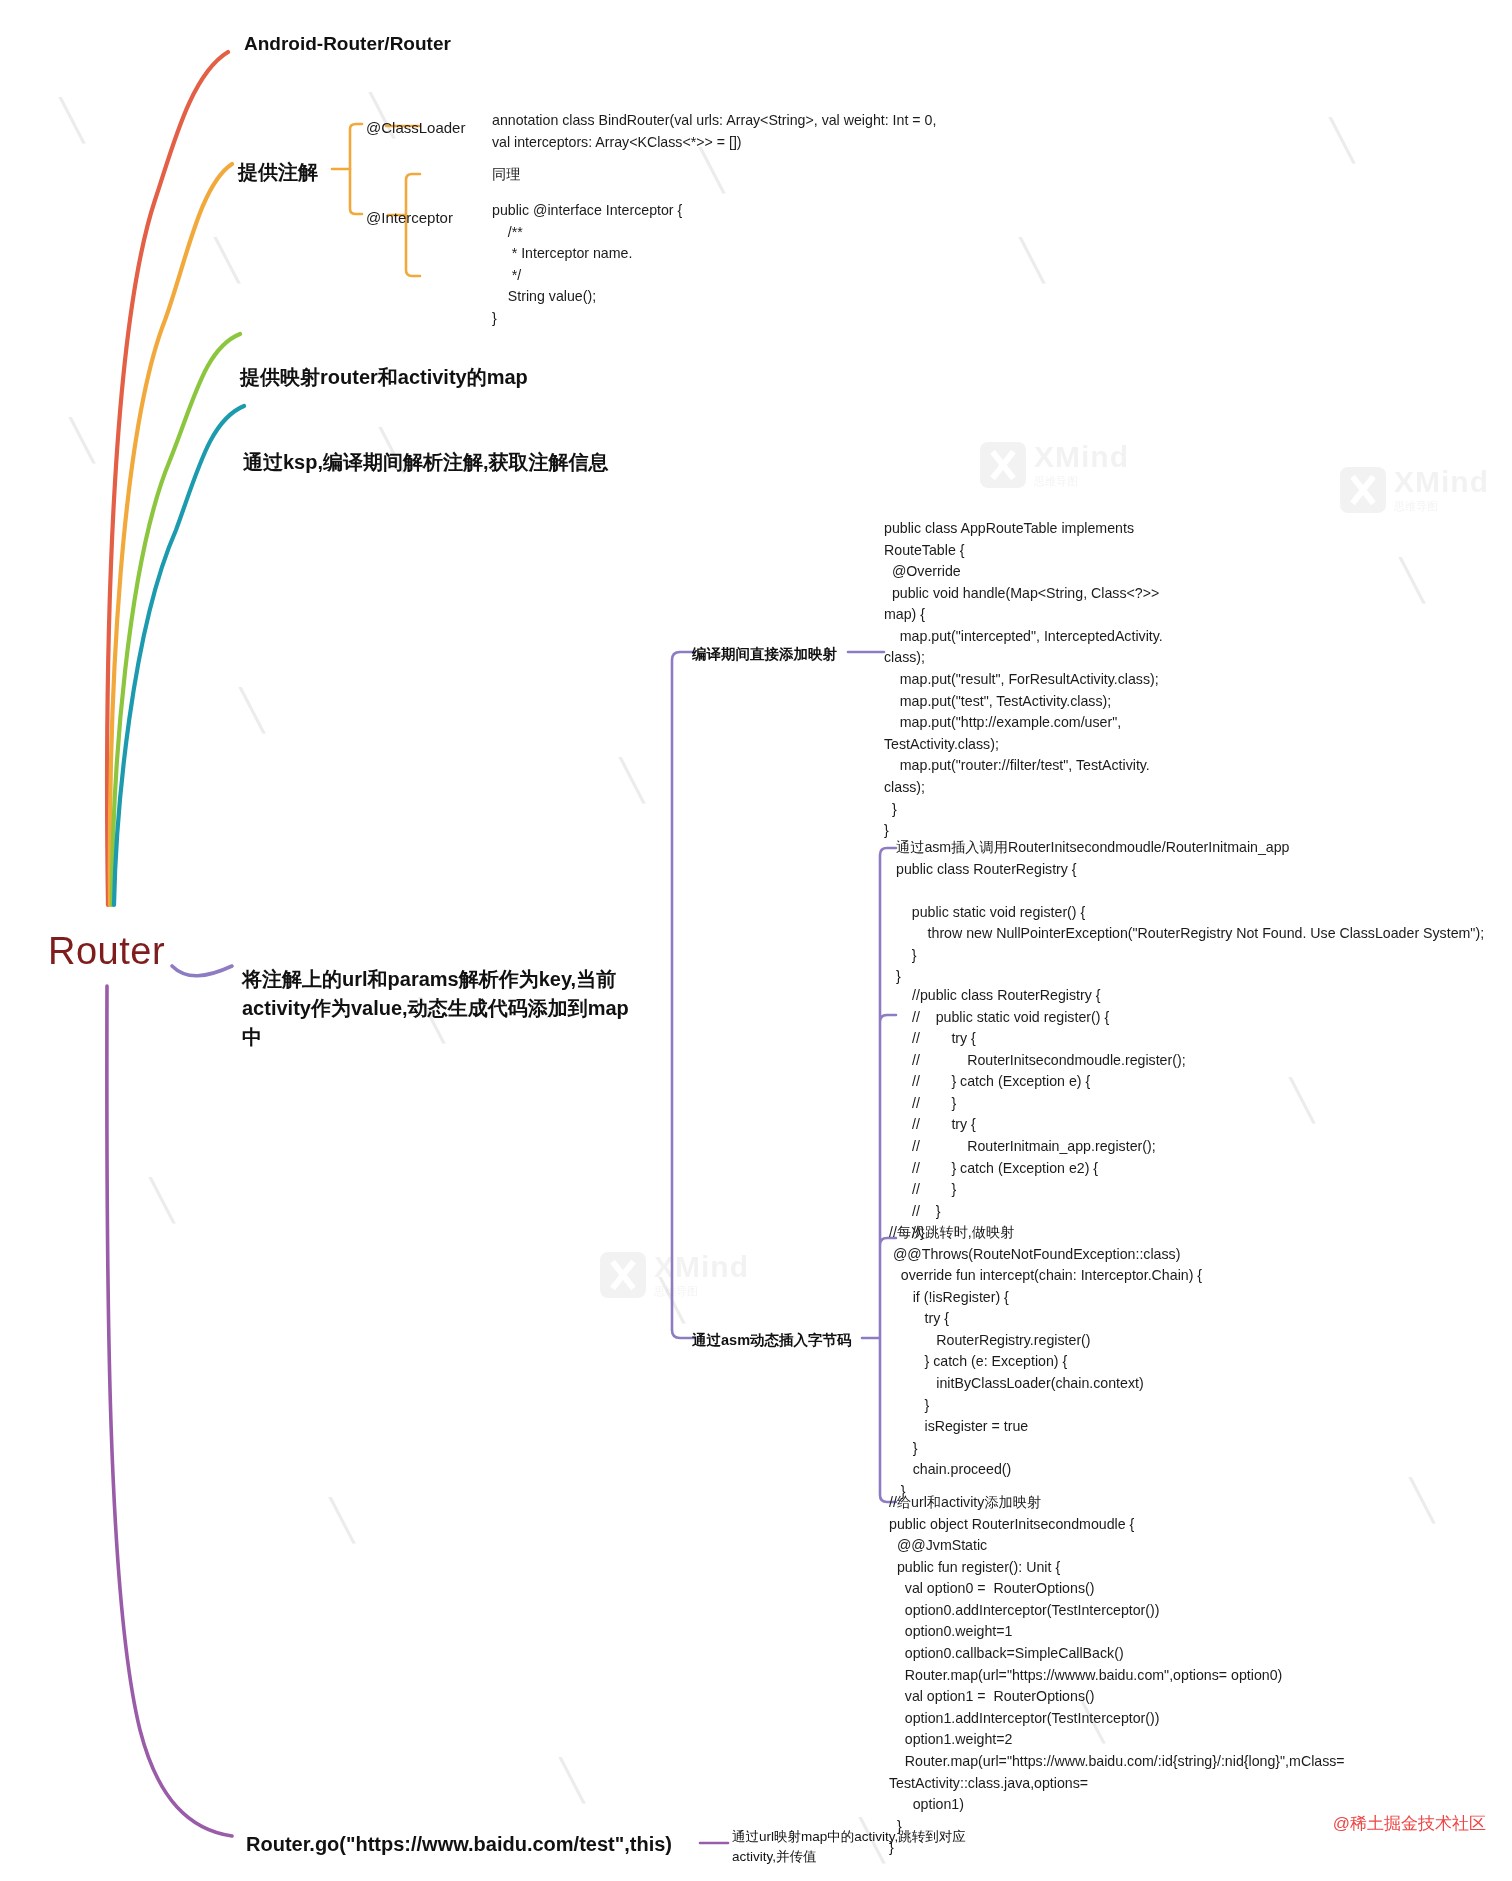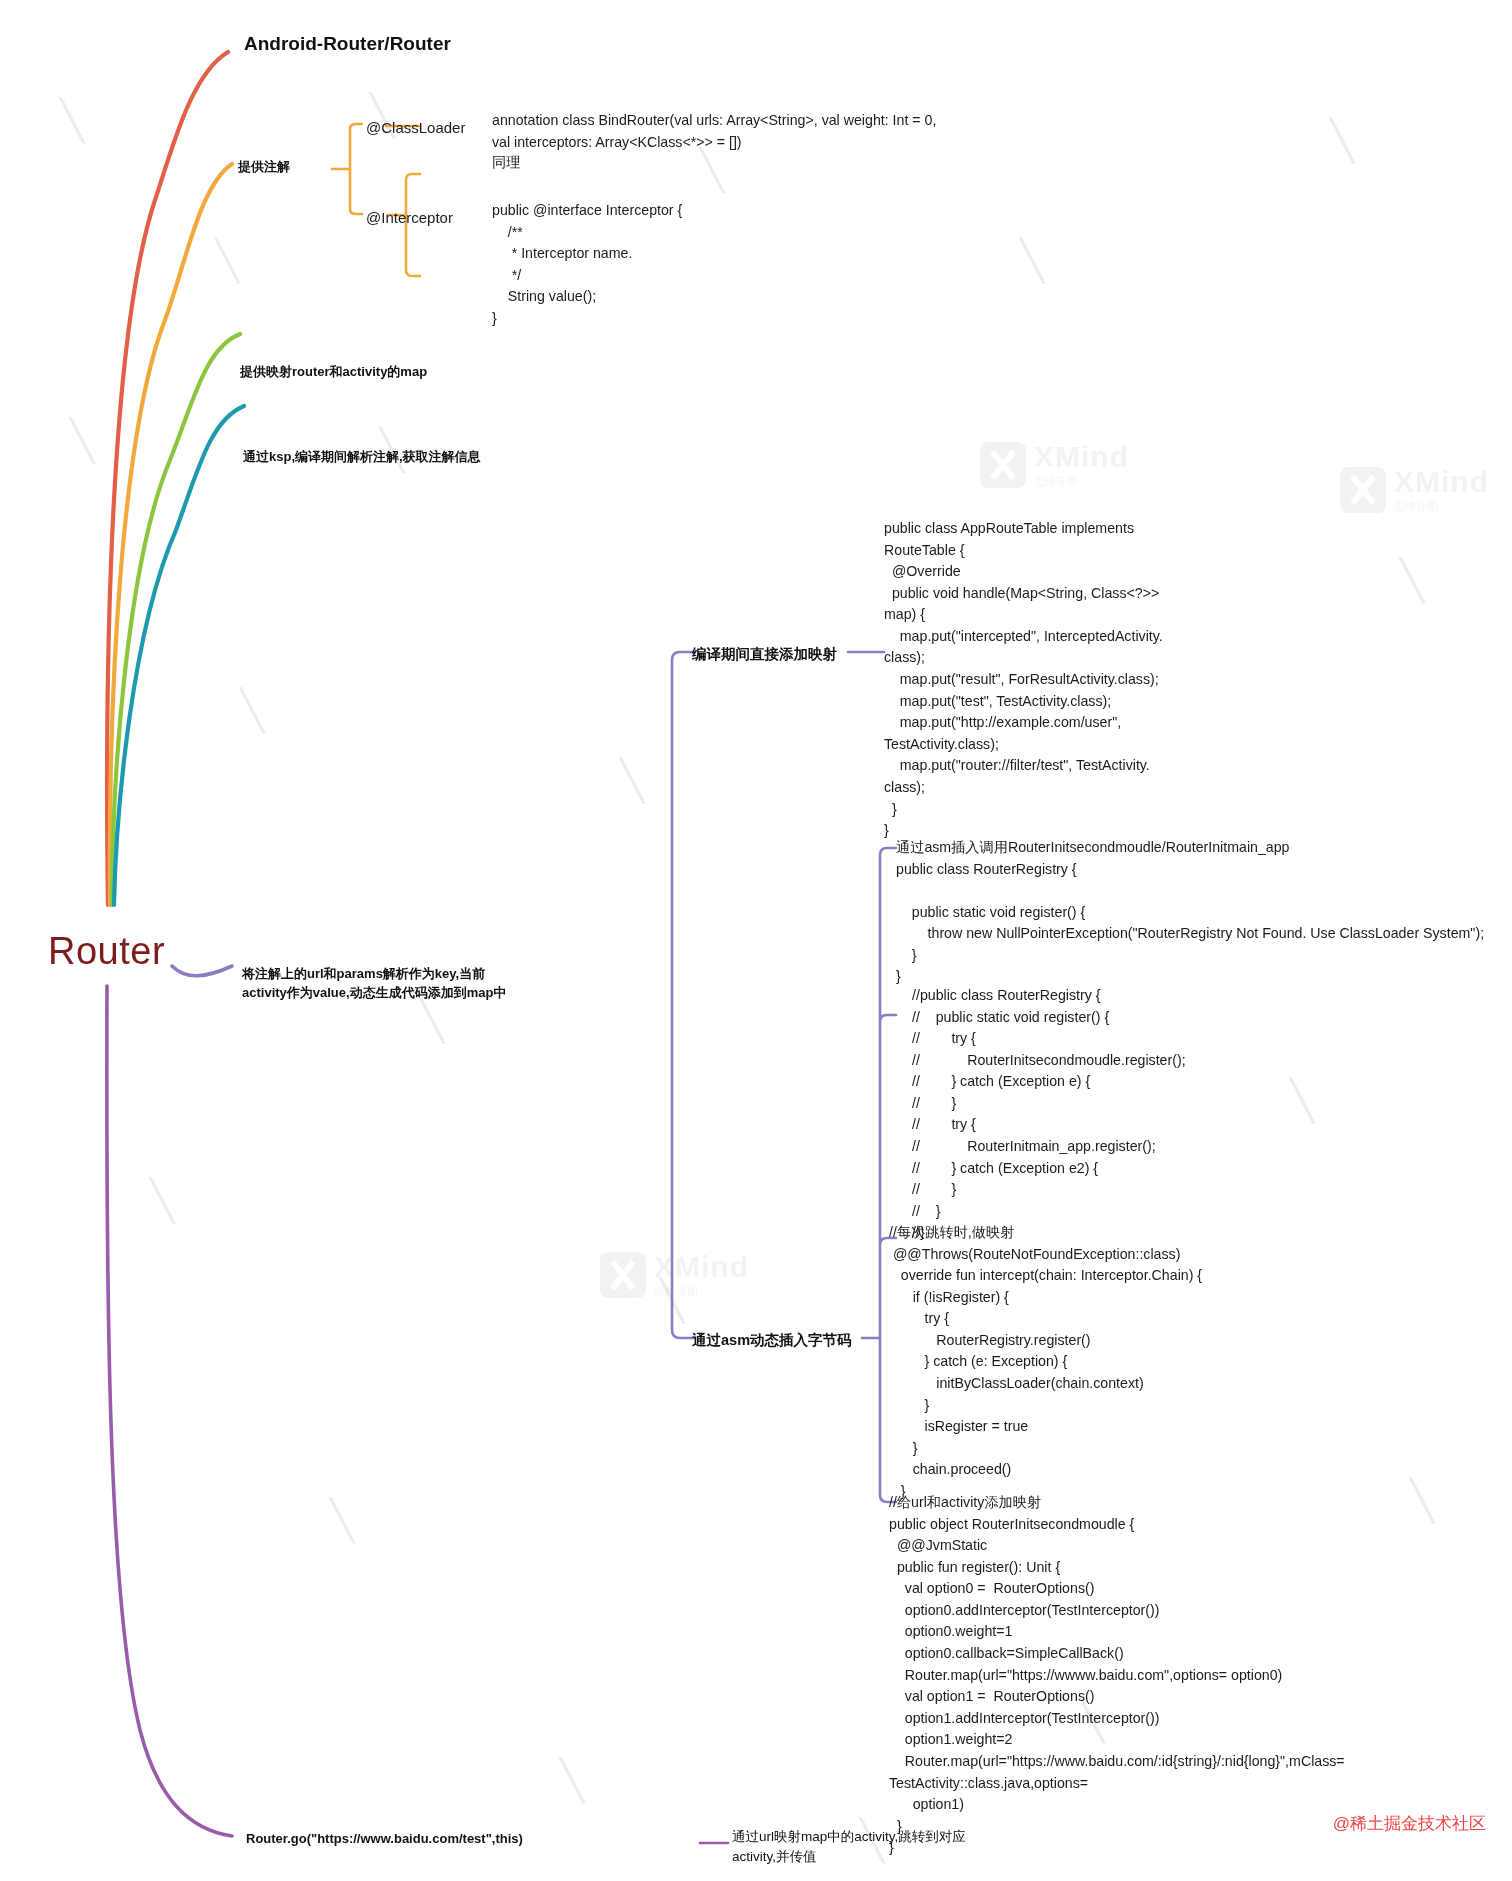--- a/index.html
+++ b/index.html
@@ -14,21 +14,21 @@
     background-image:
       repeating-linear-gradient(135deg, rgba(0,0,0,0.035) 0 1px, transparent 1px 2px);
     background-size:220px 220px;
     opacity:0;
   }
   .chev{position:absolute;color:#ececec;font-size:40px;line-height:1;user-select:none;
         font-family:"Liberation Sans",sans-serif;transform:rotate(0deg);}
   #svg-edges{position:absolute;left:0;top:0;width:1512px;height:1881px;z-index:1;}
   .node{position:absolute;z-index:3;}
   .root-title{font-size:38px;font-weight:400;letter-spacing:0.5px;color:#7f1d1d;}
-  .branch-label{font-size:13px;font-weight:700;color:#111;line-height:1.45;}
+  .branch-label{font-size:20px;font-weight:700;color:#111;line-height:1.45;}
   .sub-label{font-size:15px;font-weight:400;color:#1b1b1b;line-height:1.45;}
   .sub-label-b{font-size:14.5px;font-weight:600;color:#111;line-height:1.45;}
   .code{font-size:14.2px;font-weight:400;color:#1b1b1b;line-height:1.52;white-space:pre-wrap;}
   .code-cjk{font-size:14.2px;}
   .xmind-wm{position:absolute;z-index:2;opacity:0.10;pointer-events:none;user-select:none;
             display:flex;align-items:center;gap:8px;}
   .xmind-wm .mark{width:46px;height:46px;background:#8a8a8a;border-radius:8px;position:relative;}
   .xmind-wm .mark:before,.xmind-wm .mark:after{content:"";position:absolute;background:#fff;
     width:6px;height:34px;left:20px;top:6px;}
   .xmind-wm .mark:before{transform:rotate(38deg);}
@@ -116,21 +116,21 @@
 
 <div class="node branch-label" style="left:244px;top:30px;font-size:19px;">Android-Router/Router</div>
 
 <div class="node branch-label" style="left:238px;top:158px;">提供注解</div>
 
 <div class="node sub-label" style="left:366px;top:117px;">@ClassLoader</div>
 <div class="node code" style="left:492px;top:110px;width:530px;">annotation class BindRouter(val urls: Array&lt;String&gt;, val weight: Int = 0,
 val interceptors: Array&lt;KClass&lt;*&gt;&gt; = [])</div>
 
 <div class="node sub-label" style="left:366px;top:207px;">@Interceptor</div>
-<div class="node code code-cjk" style="left:492px;top:152px;">同理</div>
+<div class="node code code-cjk" style="left:492px;top:164px;">同理</div>
 <div class="node code" style="left:492px;top:200px;width:400px;">public @interface Interceptor {
     /**
      * Interceptor name.
      */
     String value();
 }</div>
 
 <div class="node branch-label" style="left:240px;top:363px;">提供映射router和activity的map</div>
 
 <div class="node branch-label" style="left:243px;top:448px;">通过ksp,编译期间解析注解,获取注解信息</div>

